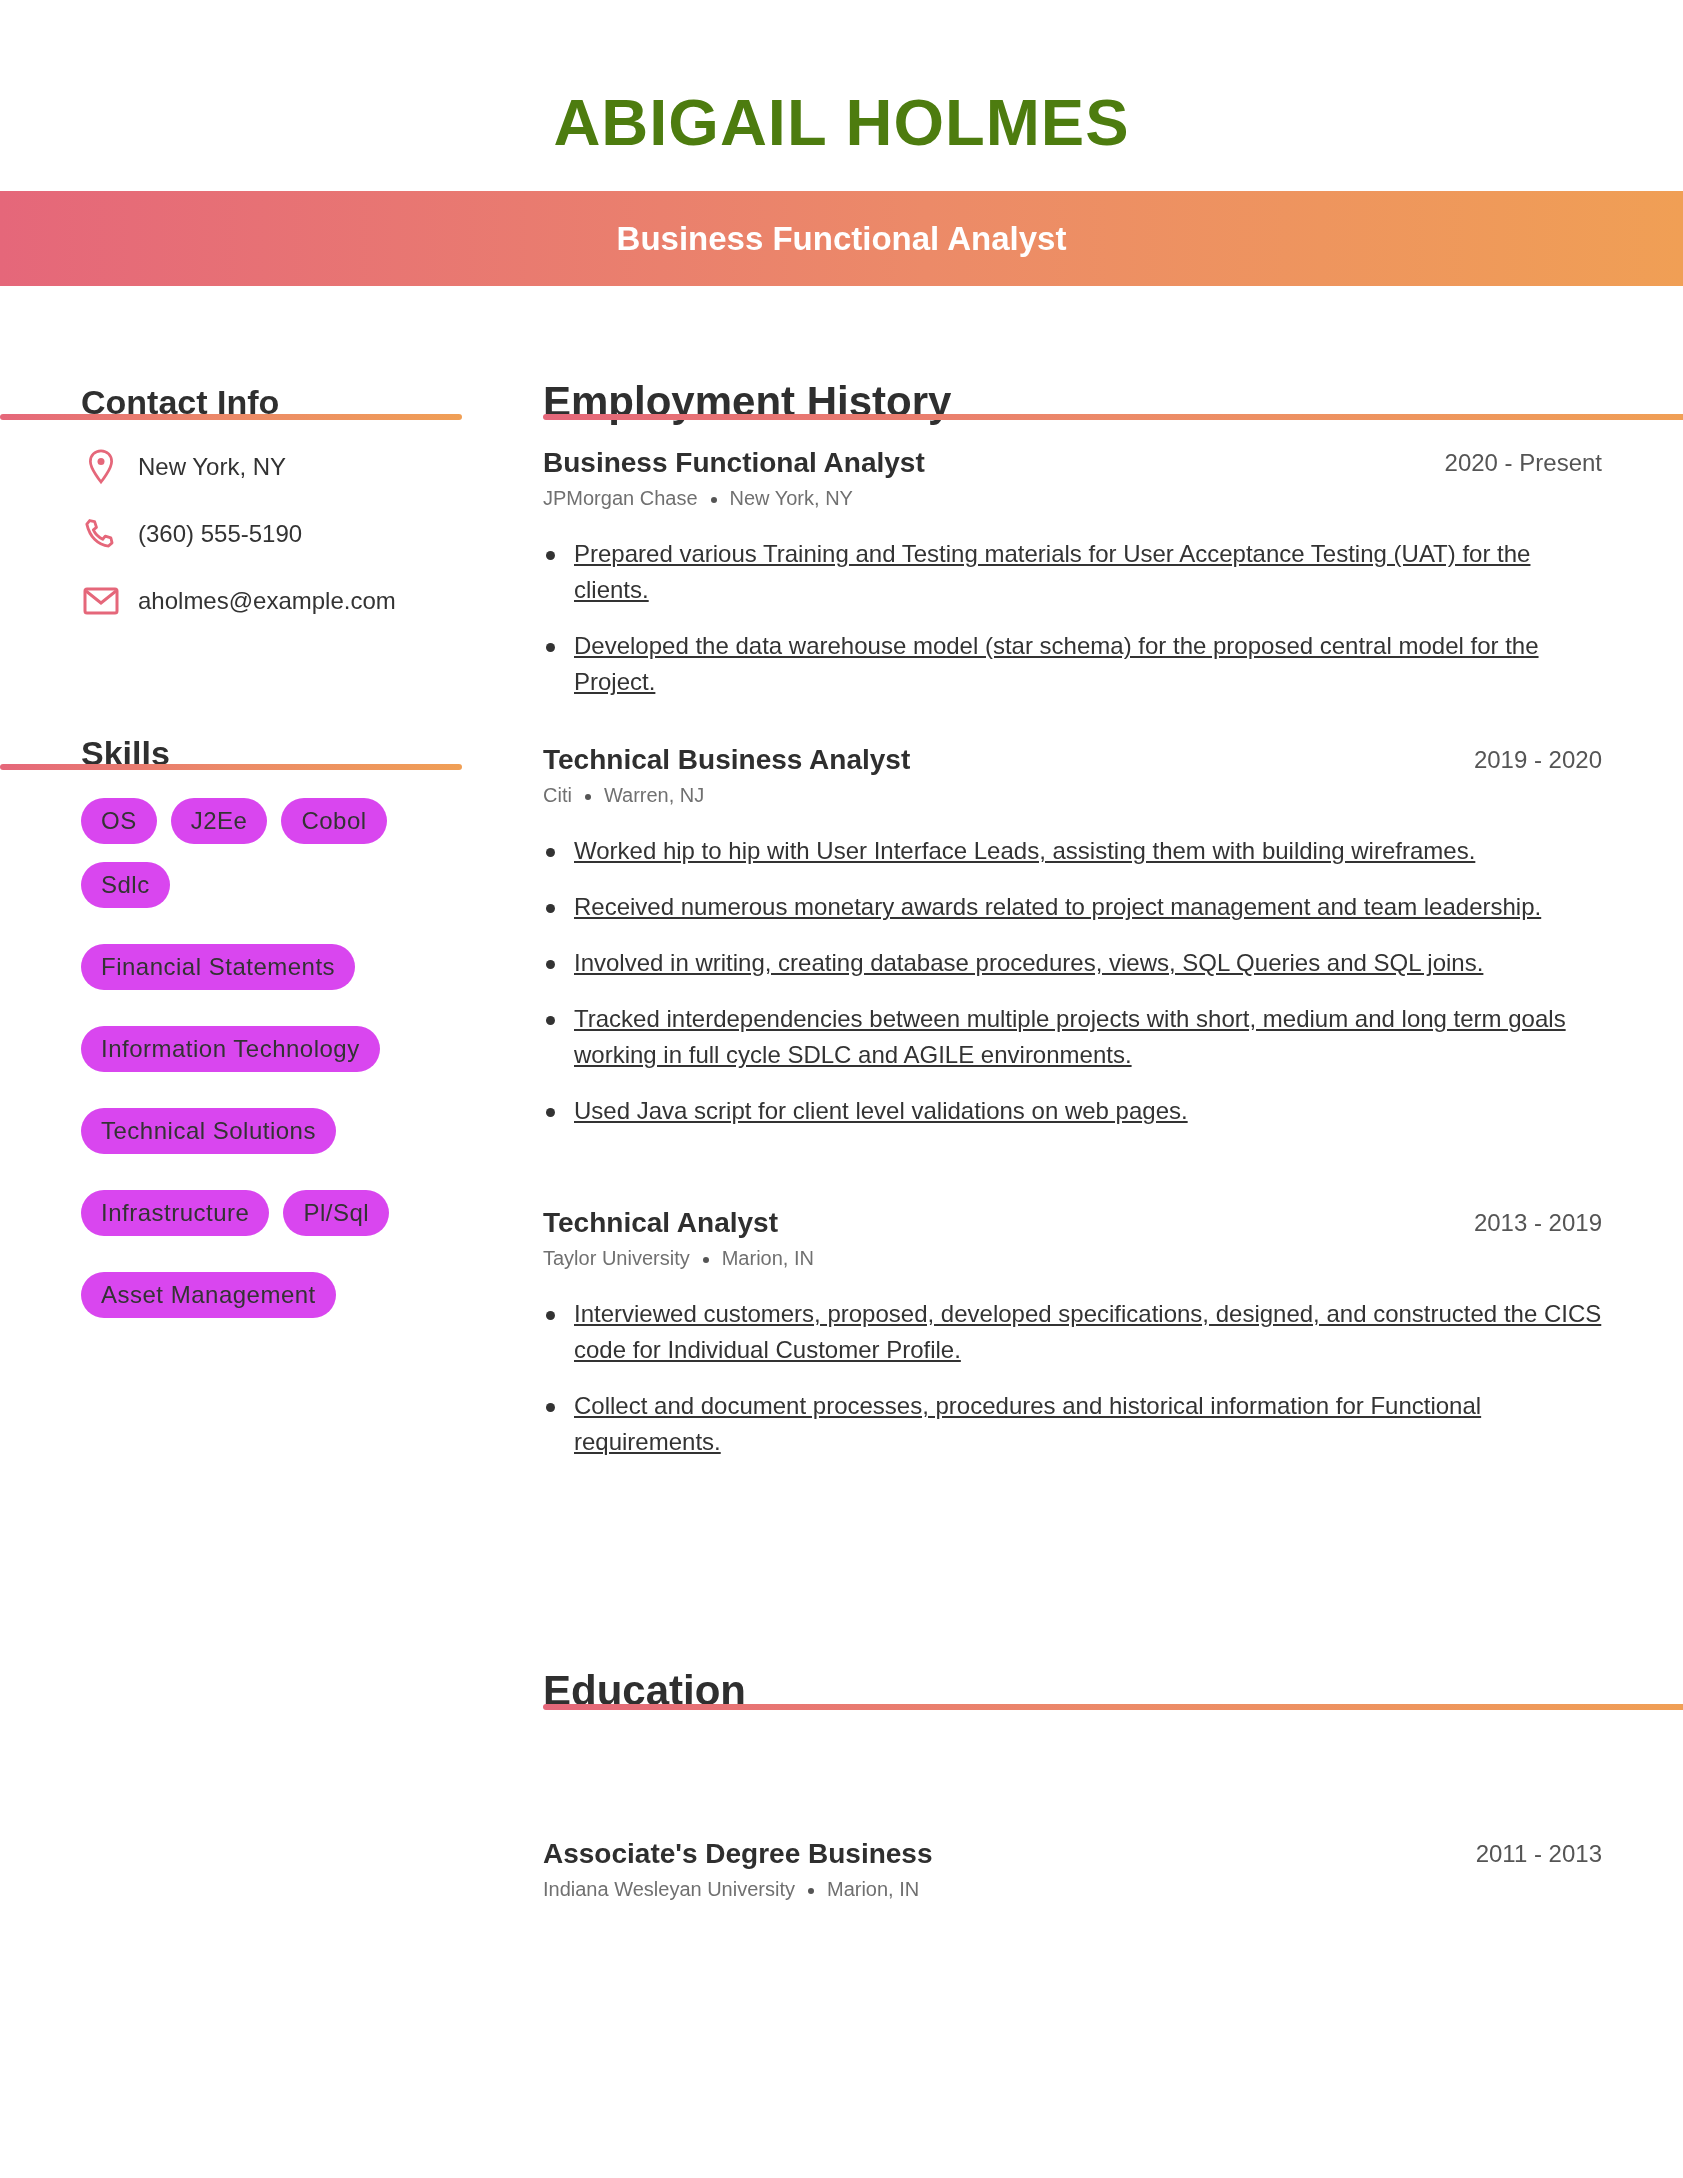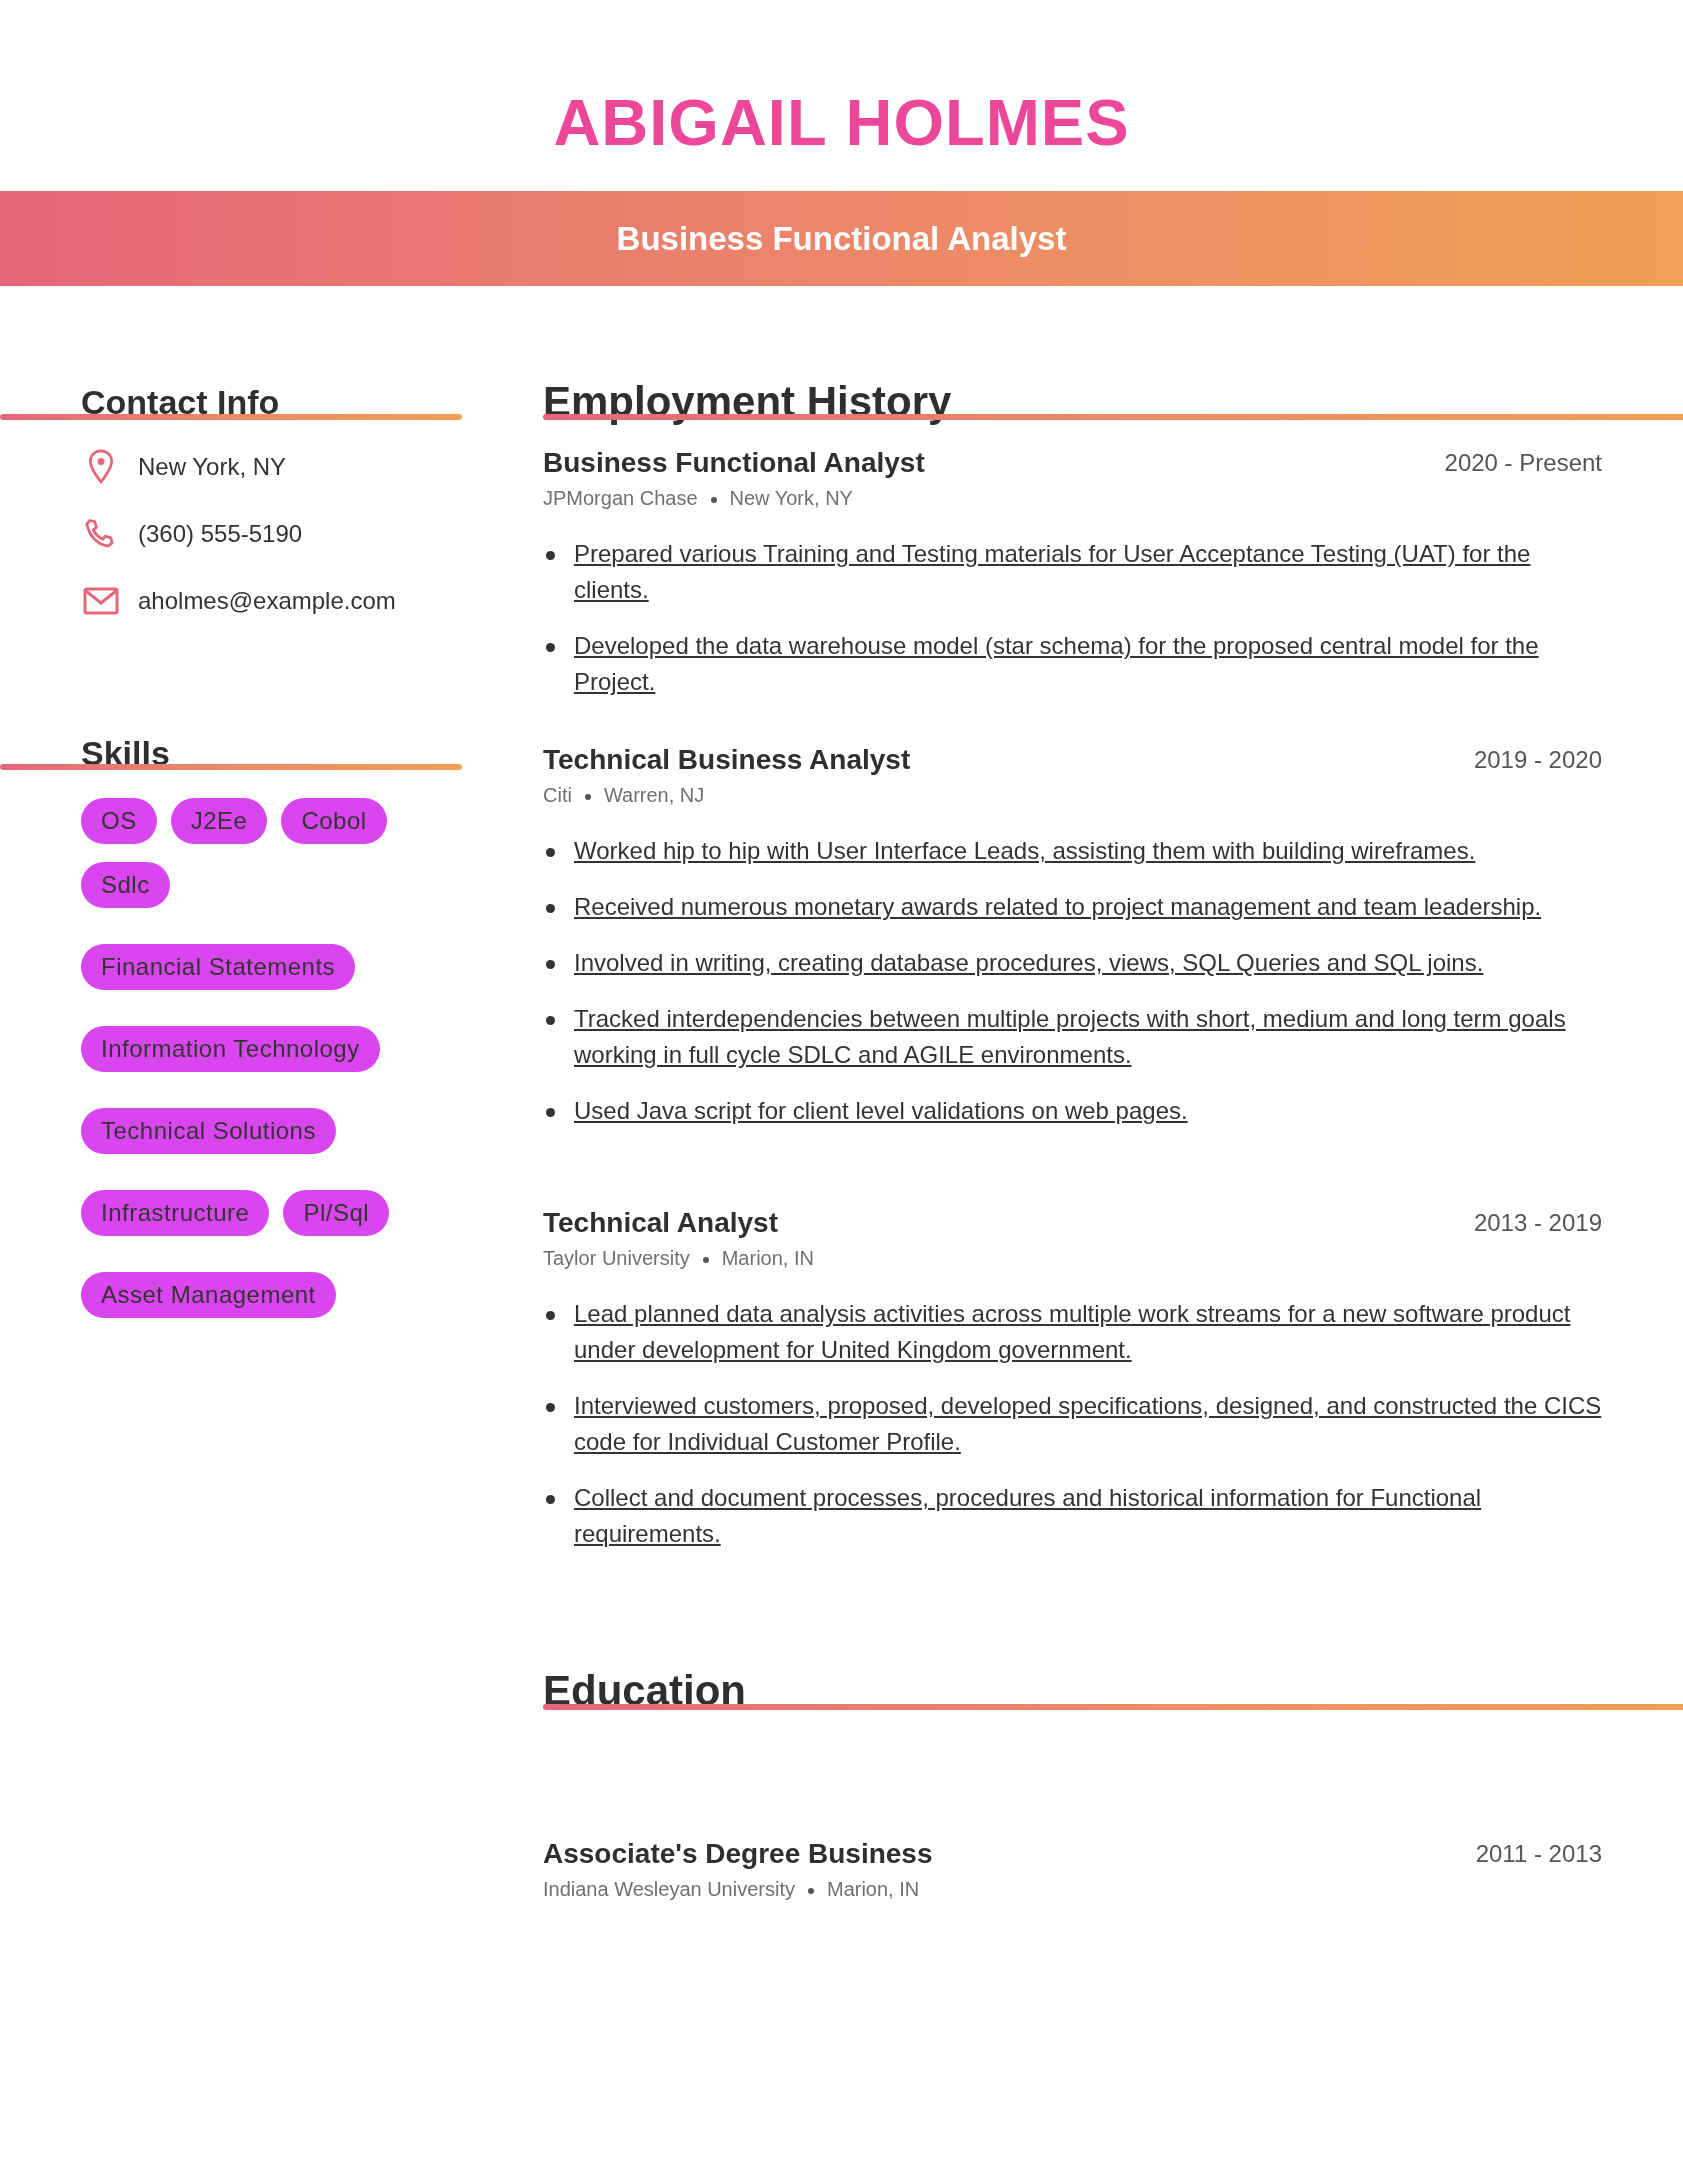--- a/index.html
+++ b/index.html
@@ -1,19 +1,19 @@
 <!DOCTYPE html>
 <html><head>
 <meta charset="utf-8">
 <style>
   html, body { margin: 0; padding: 0; background: #ffffff; }
   body { width: 1683px; height: 2178px; position: relative; overflow: hidden;
          font-family: "Liberation Sans", "DejaVu Sans", sans-serif; color: #2e2e2e; }
   .name { position: absolute; left: 0; width: 1683px; top: 83px; text-align: center;
-          font-size: 65px; font-weight: bold; letter-spacing: 1px; color: #ec4899; line-height: 79px; }
+          font-size: 65px; font-weight: bold; letter-spacing: 1px; color: #4d7c0f; line-height: 79px; }
   .banner { position: absolute; left: 0; top: 191px; width: 1683px; height: 95px;
             background: linear-gradient(90deg, #e5677a 0%, #ec8a68 55%, #f09f55 100%);
             display: flex; align-items: center; justify-content: center; }
   .banner span { color: #ffffff; font-size: 33px; font-weight: bold; }
 
   .sec-head { position: absolute; font-weight: bold; color: #2f2f2f; margin-top: 32px; }
   .sec-head.small { font-size: 34px; }
   .sec-head.large { font-size: 42px; }
   .rule { position: absolute; height: 6px; border-radius: 3px;
           background: linear-gradient(90deg, #e5677a 0%, #ec8a68 50%, #f09f55 100%); }
@@ -122,21 +122,20 @@
   </div>
 </div>
 
 <div class="job" style="top:1207px;">
   <div class="job-title">Technical Analyst</div>
   <div class="job-dates">2013 - 2019</div>
   <div class="job-sub">
     <span>Taylor University</span><span class="dot"></span><span>Marion, IN</span>
   </div>
   <div style="margin-top:26px;">
-    <div class="b">Lead planned data analysis activities across multiple work streams for a new software product under development for United Kingdom government.</div>
     <div class="b">Interviewed customers, proposed, developed specifications, designed, and constructed the CICS code for Individual Customer Profile.</div>
     <div class="b">Collect and document processes, procedures and historical information for Functional requirements.</div>
   </div>
 </div>
 
 <div class="sec-head large" style="left:543px; top:1635px;">Education</div>
 <div class="rule" style="left:543px; top:1704px; width:1141px; border-radius:3px 0 0 3px;"></div>
 
 <div class="job" style="top:1798px;margin-top:40px;">
   <div class="job-title">Associate's Degree Business</div>

